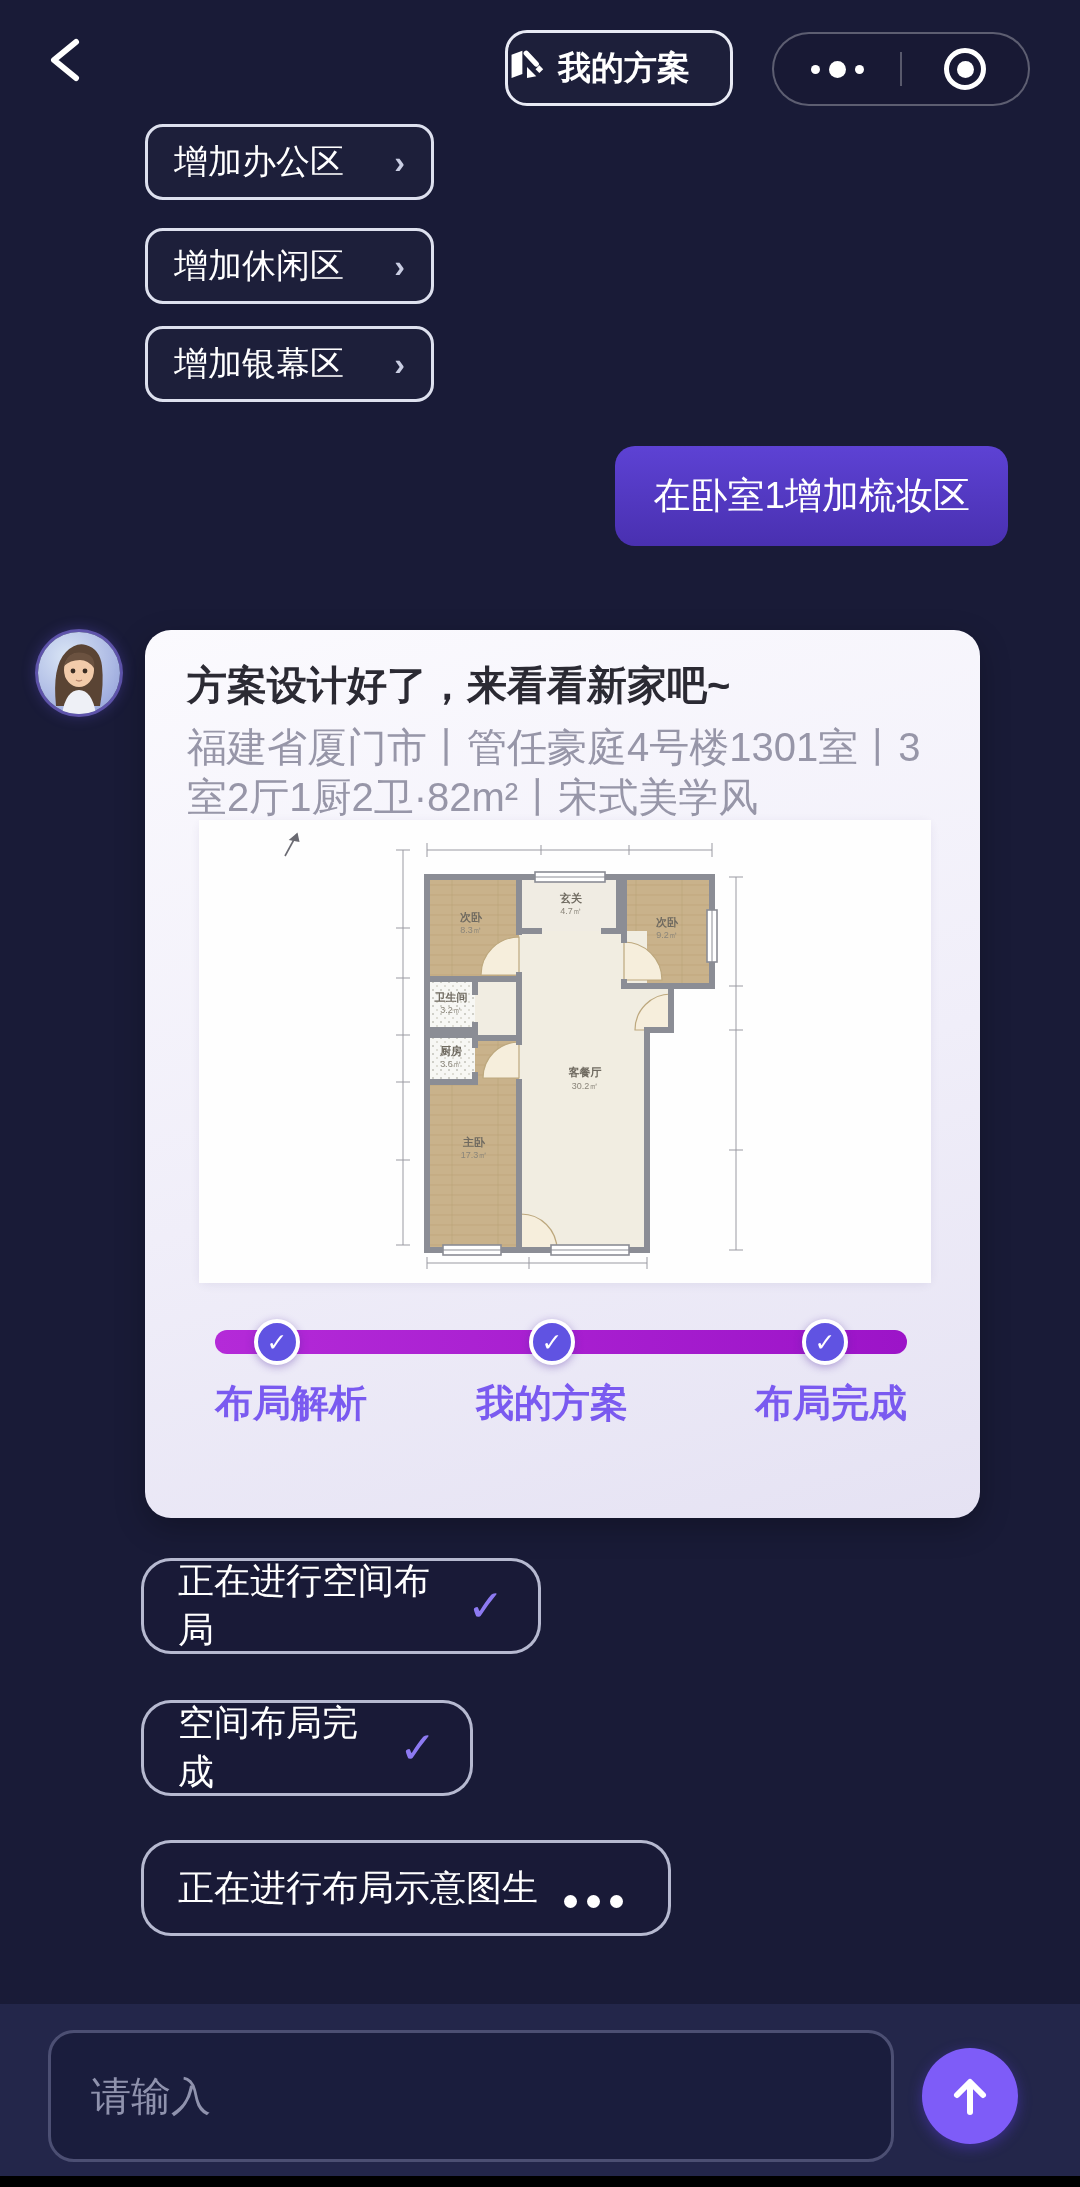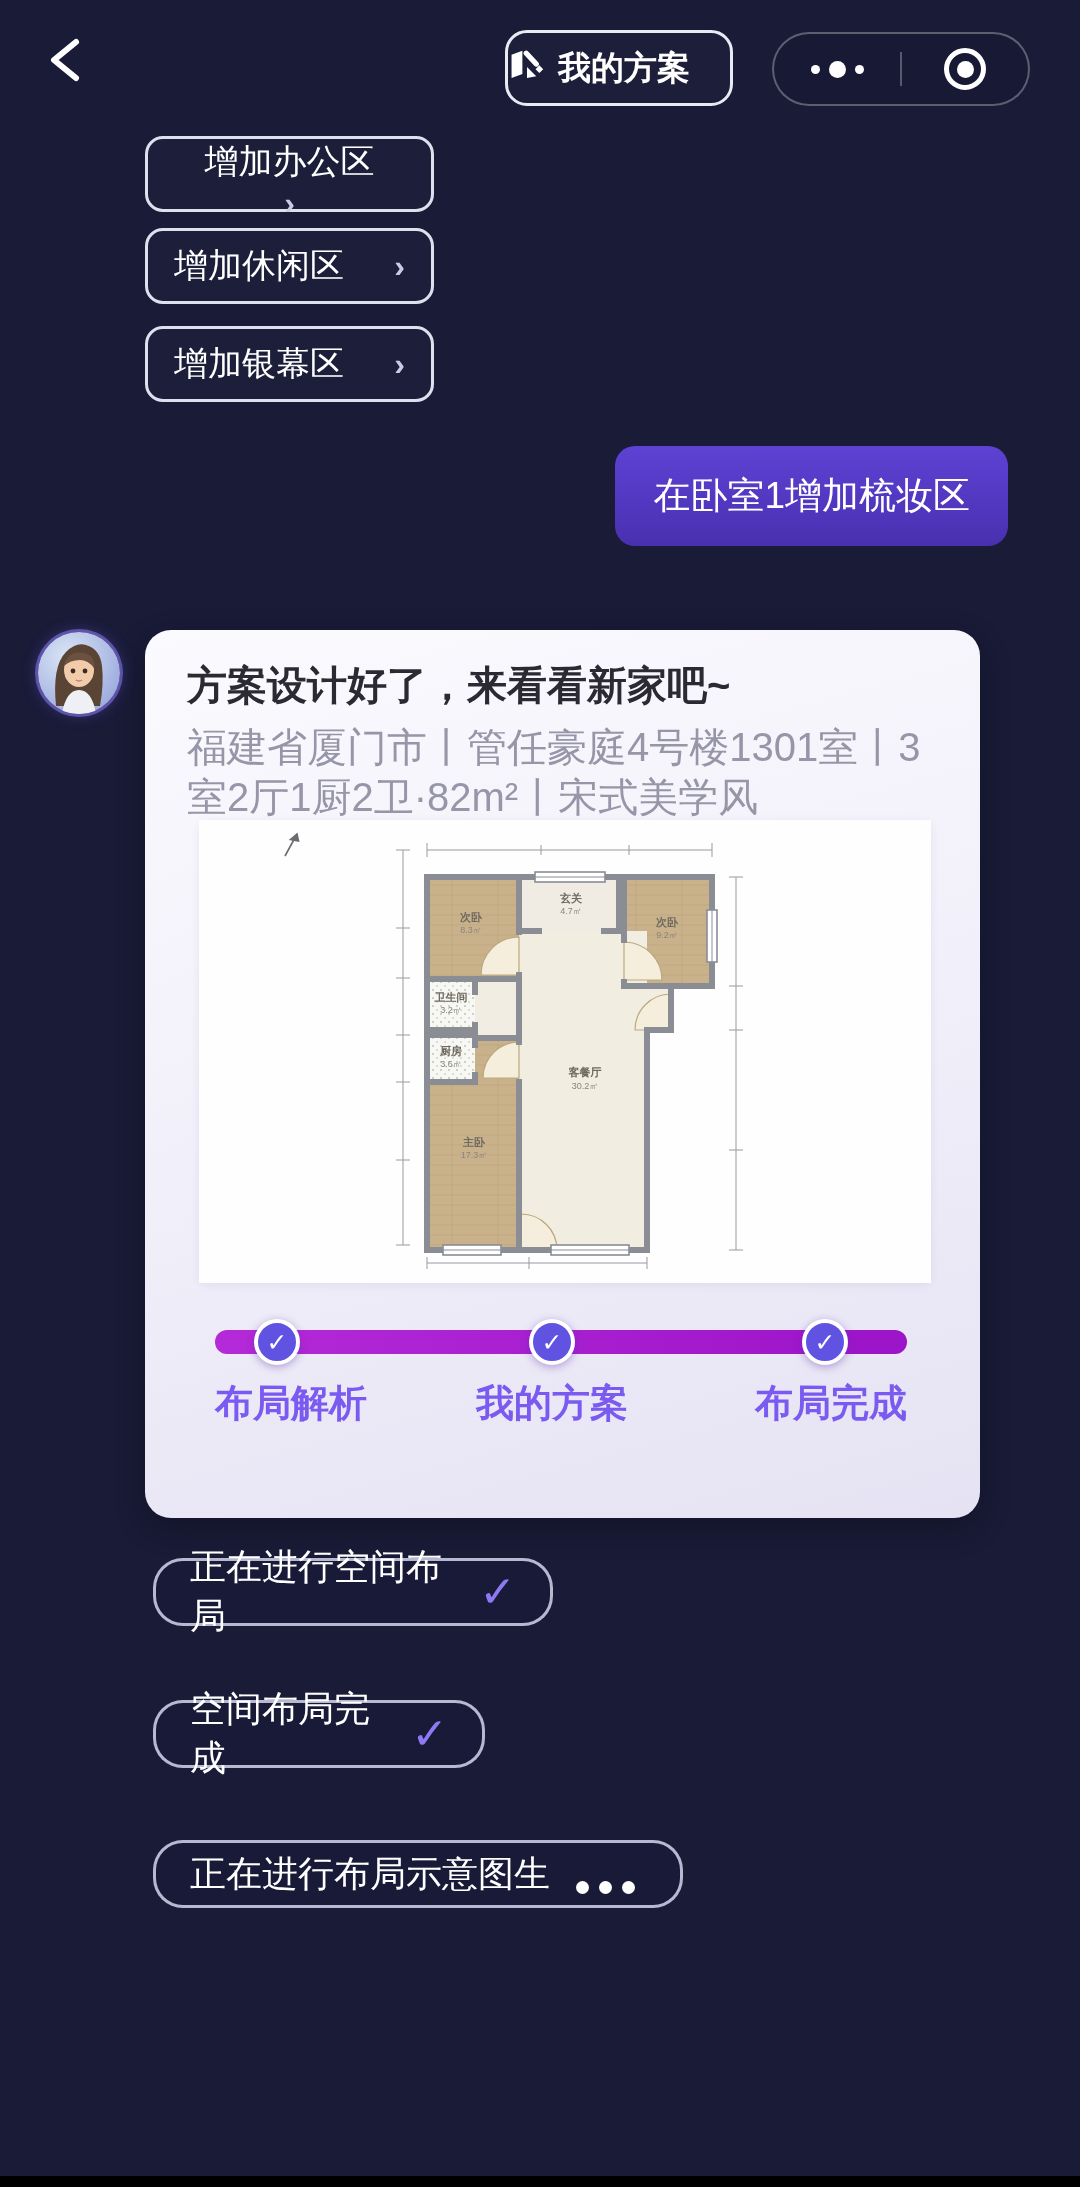--- a/index.html
+++ b/index.html
@@ -41,21 +41,21 @@
     border-radius:8px;box-shadow:0 2px 10px rgba(60,50,120,.08);}
   .pbar{position:absolute;left:70px;top:700px;width:692px;height:24px;border-radius:12px;
     background:linear-gradient(90deg,#b42ad8,#9c14c8);}
   .badge{position:absolute;top:689px;width:46px;height:46px;border-radius:50%;background:#6053e2;
     border:4px solid #fff;box-sizing:border-box;color:#fff;font-size:25px;font-weight:700;
     display:flex;align-items:center;justify-content:center;box-shadow:0 2px 8px rgba(80,40,160,.4);}
   .b1{left:109px;} .b2{left:384px;} .b3{left:657px;}
   .step{position:absolute;top:748px;font-size:38px;font-weight:700;color:#7a5af0;}
   .st1{left:70px;} .st2{left:331px;} .st3{left:610px;}
   
-  .chip{position:absolute;left:153px;height:68px;border:3px solid rgba(210,214,236,.85);border-radius:30px;
+  .chip{position:absolute;left:141px;height:96px;border:3px solid rgba(210,214,236,.85);border-radius:30px;
     display:flex;align-items:center;color:#fff;font-size:36px;padding:0 34px;box-sizing:border-box;
     background:rgba(25,27,55,.2);}
   .chip .ck{color:#8d7af2;font-size:44px;font-weight:700;margin-left:22px;line-height:1;}
   .c1{top:1558px;width:400px;} .c2{top:1700px;width:332px;} .c3{top:1840px;width:530px;}
   .ldots{display:flex;align-items:flex-end;gap:10px;margin-left:26px;height:40px;}
   .ldot{width:13px;height:13px;border-radius:50%;background:#fff;animation:hop 1.1s infinite ease-in-out;}
   .ldot:nth-child(2){animation-delay:.18s;} .ldot:nth-child(3){animation-delay:.36s;}
   @keyframes hop{0%,100%{transform:translateY(0);opacity:1;}50%{transform:translateY(12px);opacity:.75;}}
   
   .composer{position:absolute;left:0;top:2004px;width:1080px;height:183px;background:#23264a;}
@@ -101,21 +101,21 @@
       <span class="dot-s"></span>
     </div>
     <div class="capsule-div"></div>
     <div class="capsule-half">
       <span class="record-ring">
         <span class="record-core"></span>
       </span>
     </div>
   </div>
 
-  <div class="sg" style="top:136px;flex-direction:column;">
+  <div class="sg" style="top:124px;">
     <span>增加办公区</span>
     <span class="chev">›</span>
   </div>
   <div class="sg" style="top:228px;text-align:right;">
     <span>增加休闲区</span>
     <span class="chev">›</span>
   </div>
   <div class="sg" style="top:326px;">
     <span>增加银幕区</span>
     <span class="chev">›</span>
@@ -268,14 +268,23 @@
   </div>
   <div class="chip c3">
     <span>正在进行布局示意图生</span>
     <span class="ldots">
       <span class="ldot"></span>
         <span class="ldot"></span>
         <span class="ldot"></span>
     </span>
   </div>
 
+  <div class="composer">
+    <input class="msg-input" type="text" placeholder="请输入" style="">
+    <button class="send">
+      <svg width="48" height="48" viewBox="0 0 48 48">
+        <line x1="24" y1="40" x2="24" y2="12" stroke="#fff" stroke-width="6" stroke-linecap="round"></line>
+        <polyline points="11,23 24,10 37,23" fill="none" stroke="#fff" stroke-width="6" stroke-linecap="round" stroke-linejoin="round"></polyline>
+      </svg>
+    </button>
+  </div>
   <div class="home-strip"></div>
 </div>
 
 </body></html>

